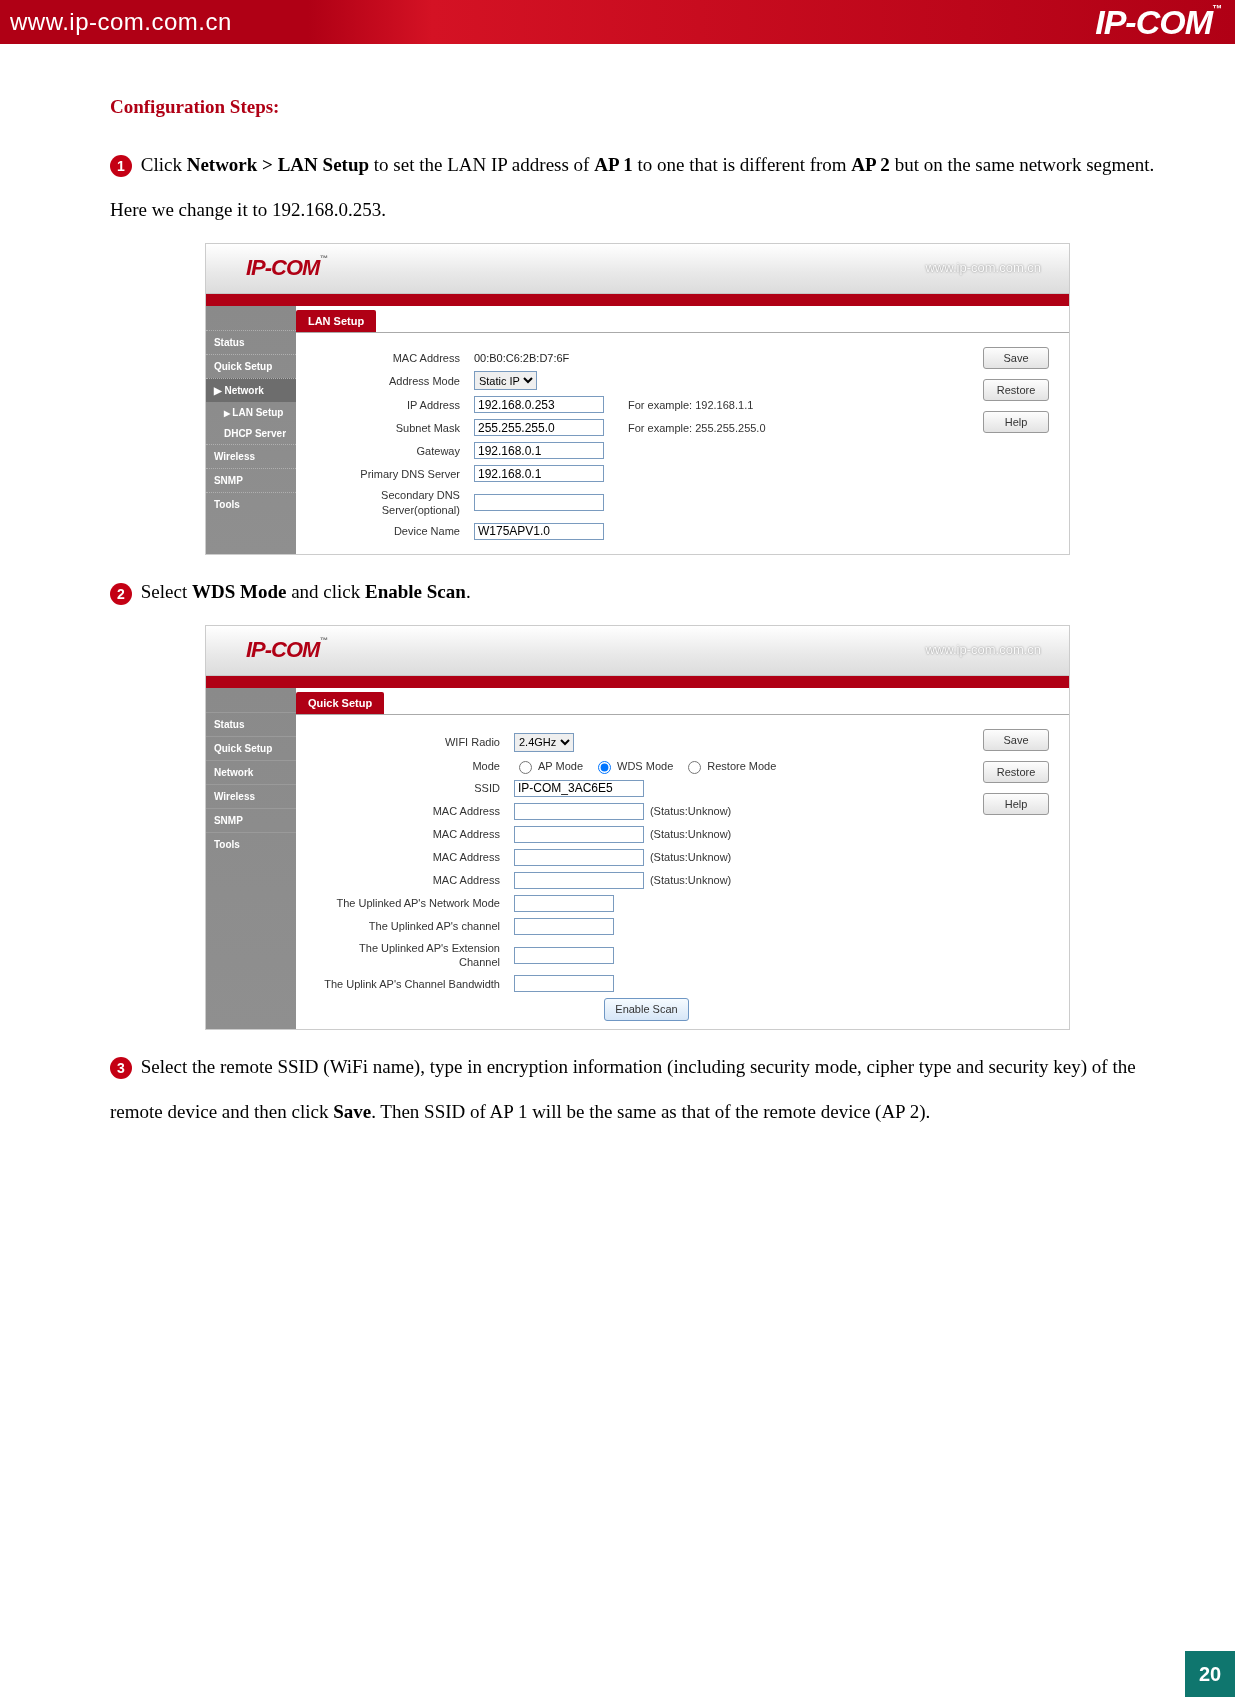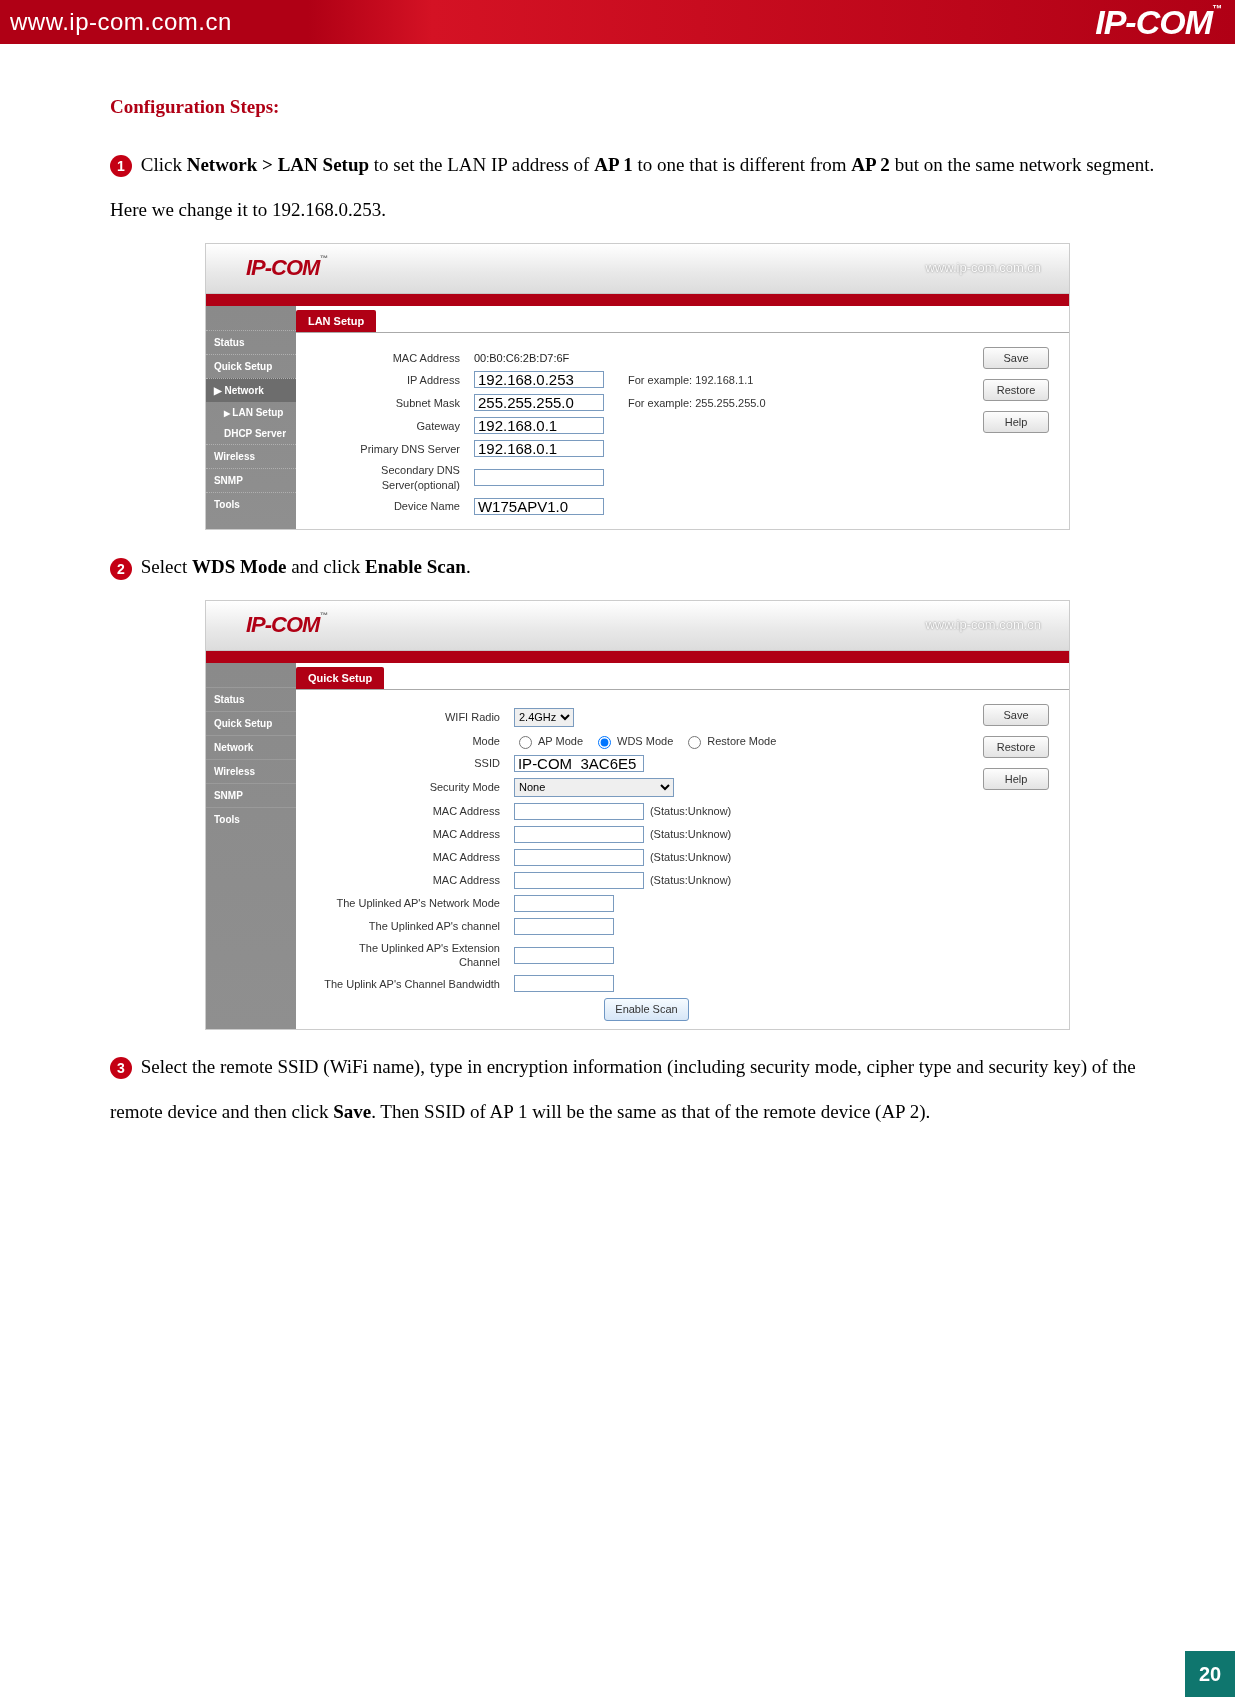--- a/index.html
+++ b/index.html
@@ -67,21 +67,21 @@
     font-size:11px; padding:4px 12px; margin-top:4px; margin-left:0px;
     border-radius:2px 2px 0 0;
   }
   .tab-underline { border-bottom:1px solid #aaa; margin-bottom: 12px; }
   .form-area { display:flex; }
   .form-left { flex: 1; padding: 0 14px 0 28px; }
   .row { display:flex; align-items:center; margin: 6px 0; }
   .row label { width: 150px; text-align:right; padding-right: 14px; color:#333; }
   .row .val { color:#222; }
   .row input[type=text] {
-    width: 130px; height: 17px; border:1px solid #7a9bbf; font-size:15px; padding:0 3px;
+    width: 130px; height: 17px; border:1px solid #7a9bbf; font-size:12px; padding:0 3px;
   }
   .row select {
     height: 19px; border:1px solid #7a9bbf; font-size:11px;
   }
   .hint { margin-left: 24px; color:#333; }
   .form-right { width: 86px; padding-top: 2px; padding-right:8px; }
   .btn {
     display:block; width:66px; height:22px; margin-bottom:10px;
     background: linear-gradient(#fdfdfd,#e3e3e3); border:1px solid #999; border-radius:3px;
     font-size:11px; text-align:center; line-height:20px; cursor:pointer;
@@ -144,20 +144,24 @@
       </div>
       <div class="shot-content">
         <div class="tab-underline"><span class="tab">LAN Setup</span></div>
         <div class="form-area">
           <div class="form-left">
             <div class="row">
                 <label>MAC Address</label>
                 <span class="val">00:B0:C6:2B:D7:6F</span>
               </div>
             <div class="row">
+                <label>Address Mode</label>
+                <select><option>Static IP</option></select>
+              </div>
+            <div class="row">
                 <label>IP Address</label>
                 <input type="text" value="192.168.0.253" style="">
                 <span class="hint">For example: 192.168.1.1</span>
               </div>
             <div class="row">
                 <label>Subnet Mask</label>
                 <input type="text" value="255.255.255.0" style="">
                 <span class="hint">For example: 255.255.255.0</span>
               </div>
             <div class="row">
@@ -223,24 +227,20 @@
               <input type="radio" name="m" checked="" style="">
                 <span class="radio-lbl">WDS Mode</span>
               <input type="radio" name="m" style="">
                 <span class="radio-lbl">Restore Mode</span>
             </div>
             <div class="row">
                 <label>SSID</label>
                 <input type="text" value="IP-COM_3AC6E5" style="">
               </div>
             <div class="row">
-                <label>Security Mode</label>
-                <select style="width:160px"><option>None</option></select>
-              </div>
-            <div class="row">
                 <label>MAC Address</label>
                 <input type="text" style="">
                 <span class="status">(Status:Unknow)</span>
               </div>
             <div class="row">
                 <label>MAC Address</label>
                 <input type="text" style="">
                 <span class="status">(Status:Unknow)</span>
               </div>
             <div class="row">

